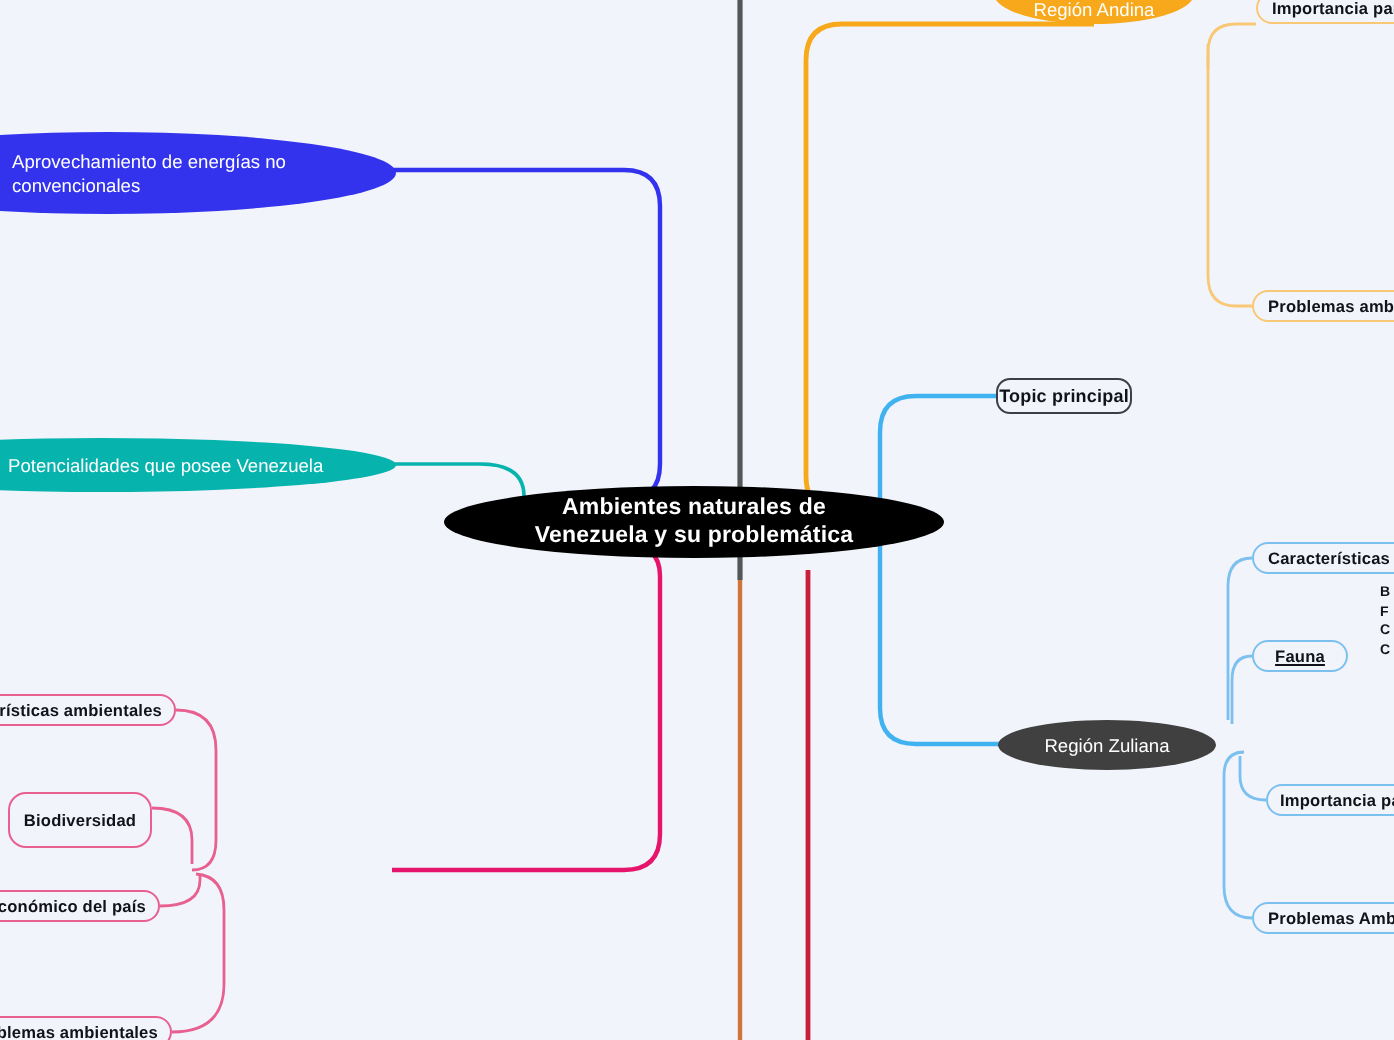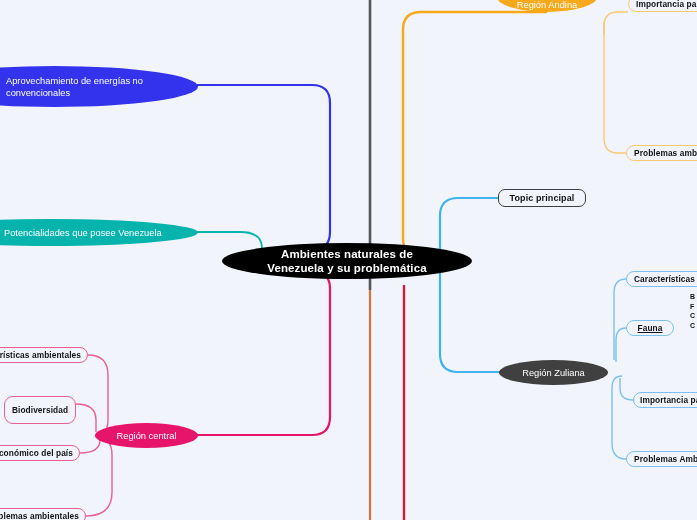--- a/index.html
+++ b/index.html
@@ -116,30 +116,28 @@
 
   <div class="node ellipse" style="left:-90px; top:66px; width:288px; height:41px; background:#3333ee;
               justify-content:flex-start; padding-left:96px; font-size:9.3px;
               line-height:12px; text-align:left;">Aprovechamiento de energías no
 convencionales</div>
 
   <div class="node ellipse" style="left:-96px; top:219px; width:294px; height:27px; background:#07b3ad;
               justify-content:flex-start; padding-left:100px; font-size:9.3px;
               text-align:left;">Potencialidades que posee Venezuela</div>
 
-  <div class="node ellipse" style="left:95px; top:423px; width:103px; height:25px; background:#e6156b;
-              font-size:9.3px;">Región central</div>
 
   <div class="node ellipse" style="left:497px; top:-18px; width:100px; height:30px; background:#f7a81b;
               font-size:9.3px; align-items:flex-end; padding-bottom:2px;">Región Andina</div>
 
   <div class="node ellipse" style="left:499px; top:360px; width:109px; height:25px; background:#404040;
               font-size:9.3px;">Región Zuliana</div>
 
-  <div class="node pill dark" style="left:498px; top:189px; width:88px; height:18px;">Topic principal</div>
+  <div class="node pill dark" style="left:498px; top:189px; width:68px; height:18px;">Topic principal</div>
 
   <div class="node pill" style="left:-67px; top:347px; width:155px; height:16px;
               justify-content:flex-end; padding-right:6px;">Características ambientales</div>
 
   <div class="node pill" style="left:4px; top:396px; width:72px; height:28px;">Biodiversidad</div>
 
   <div class="node pill" style="left:-62px; top:445px; width:142px; height:16px;
               justify-content:flex-end; padding-right:6px;">Aporte económico del país</div>
 
   <div class="node pill" style="left:-55px; top:508px; width:141px; height:16px;

